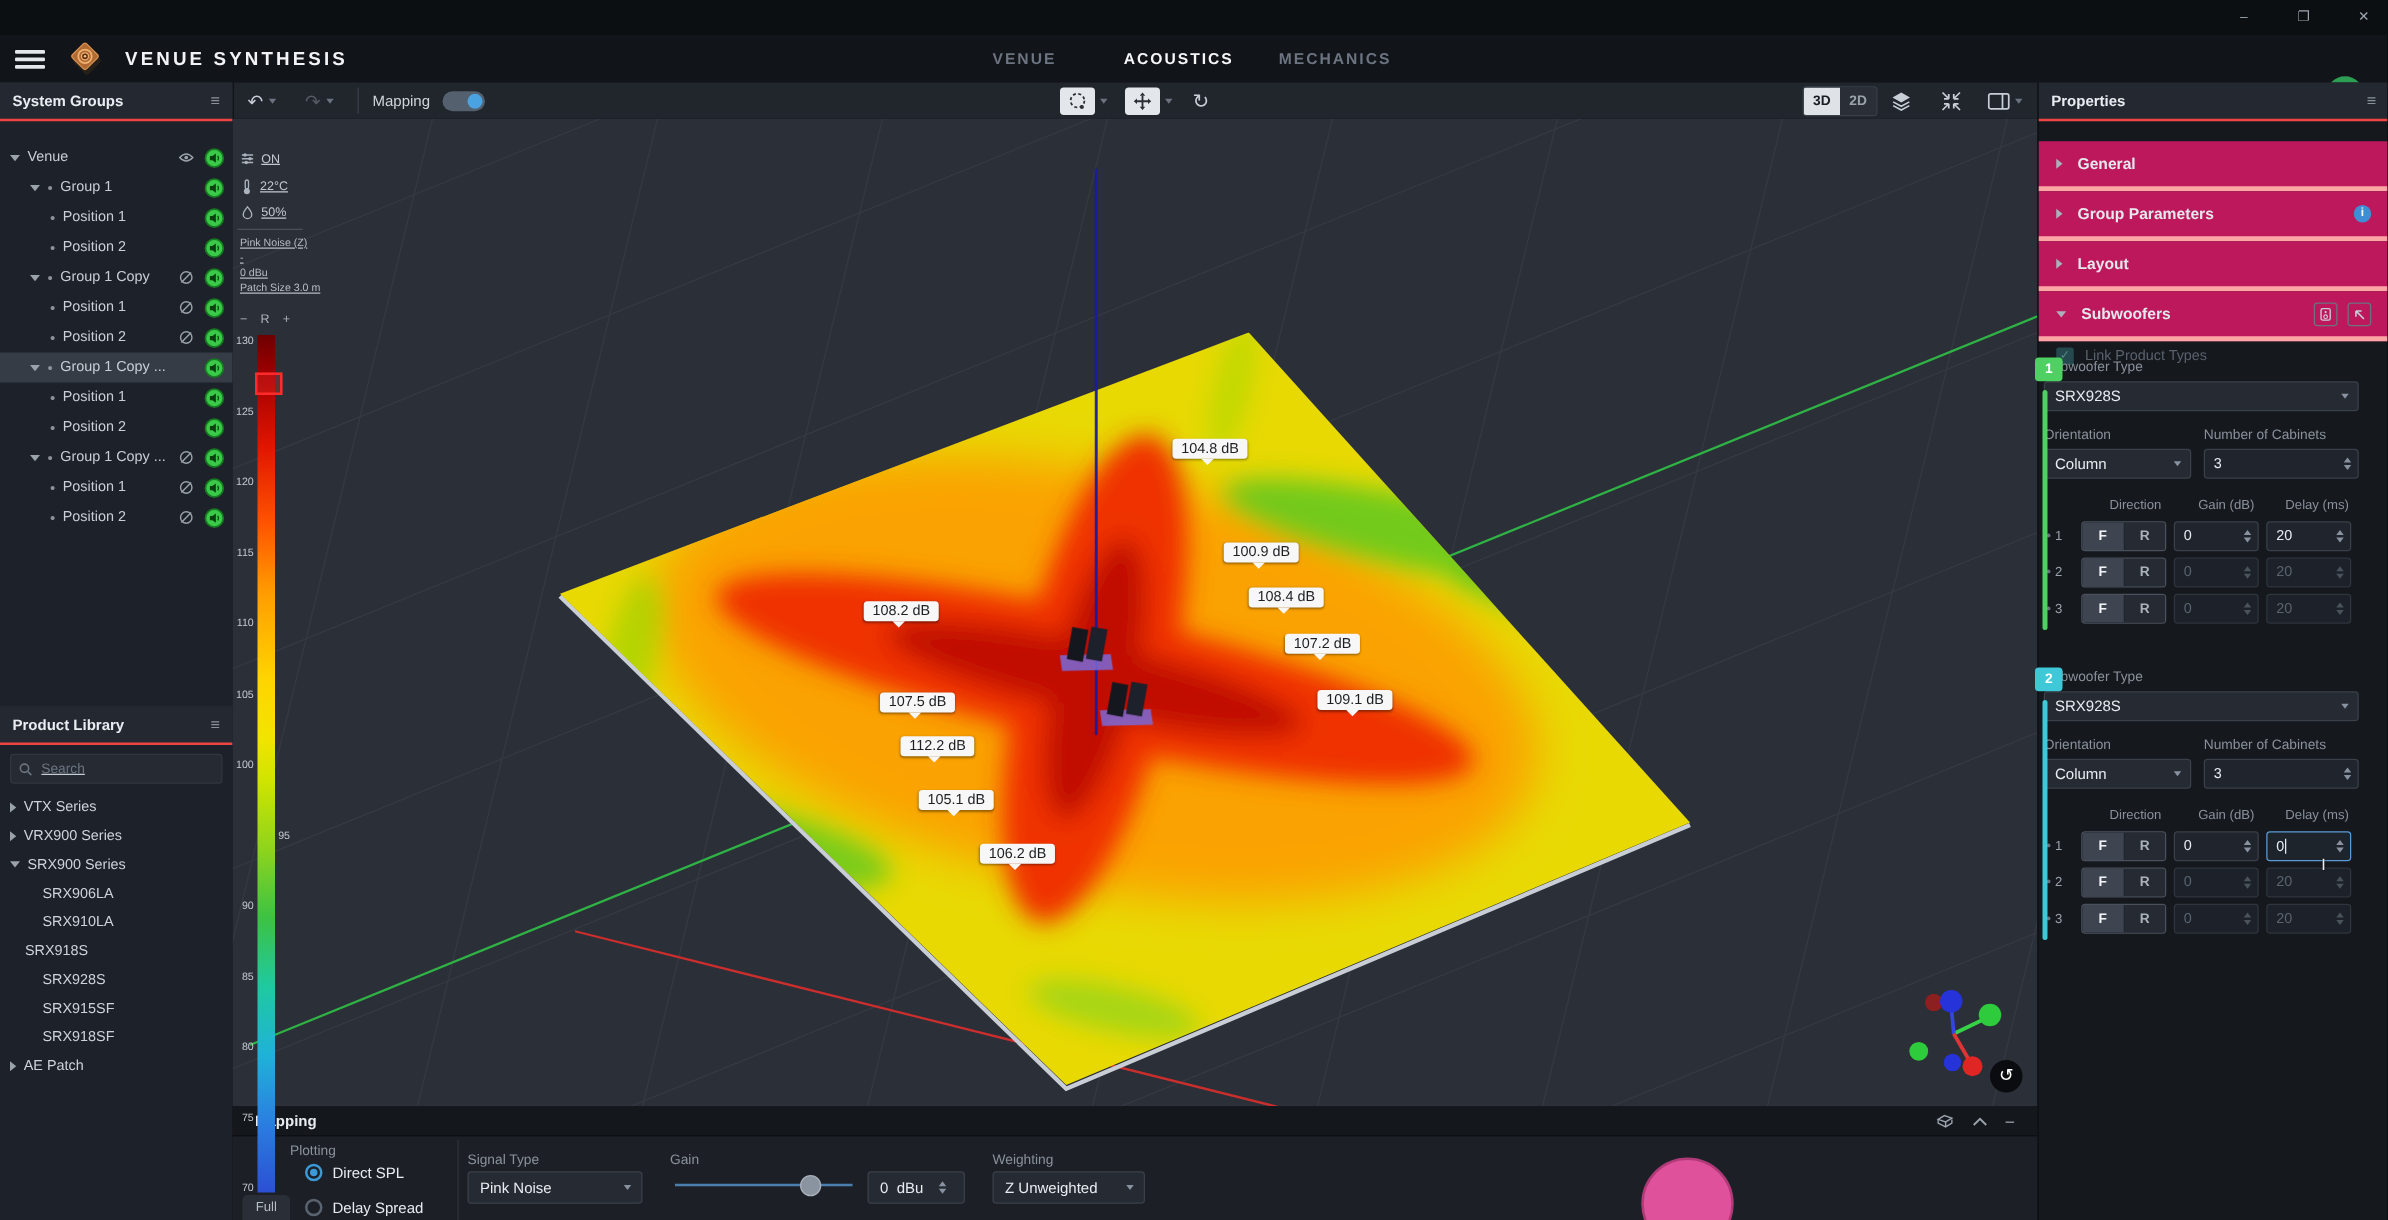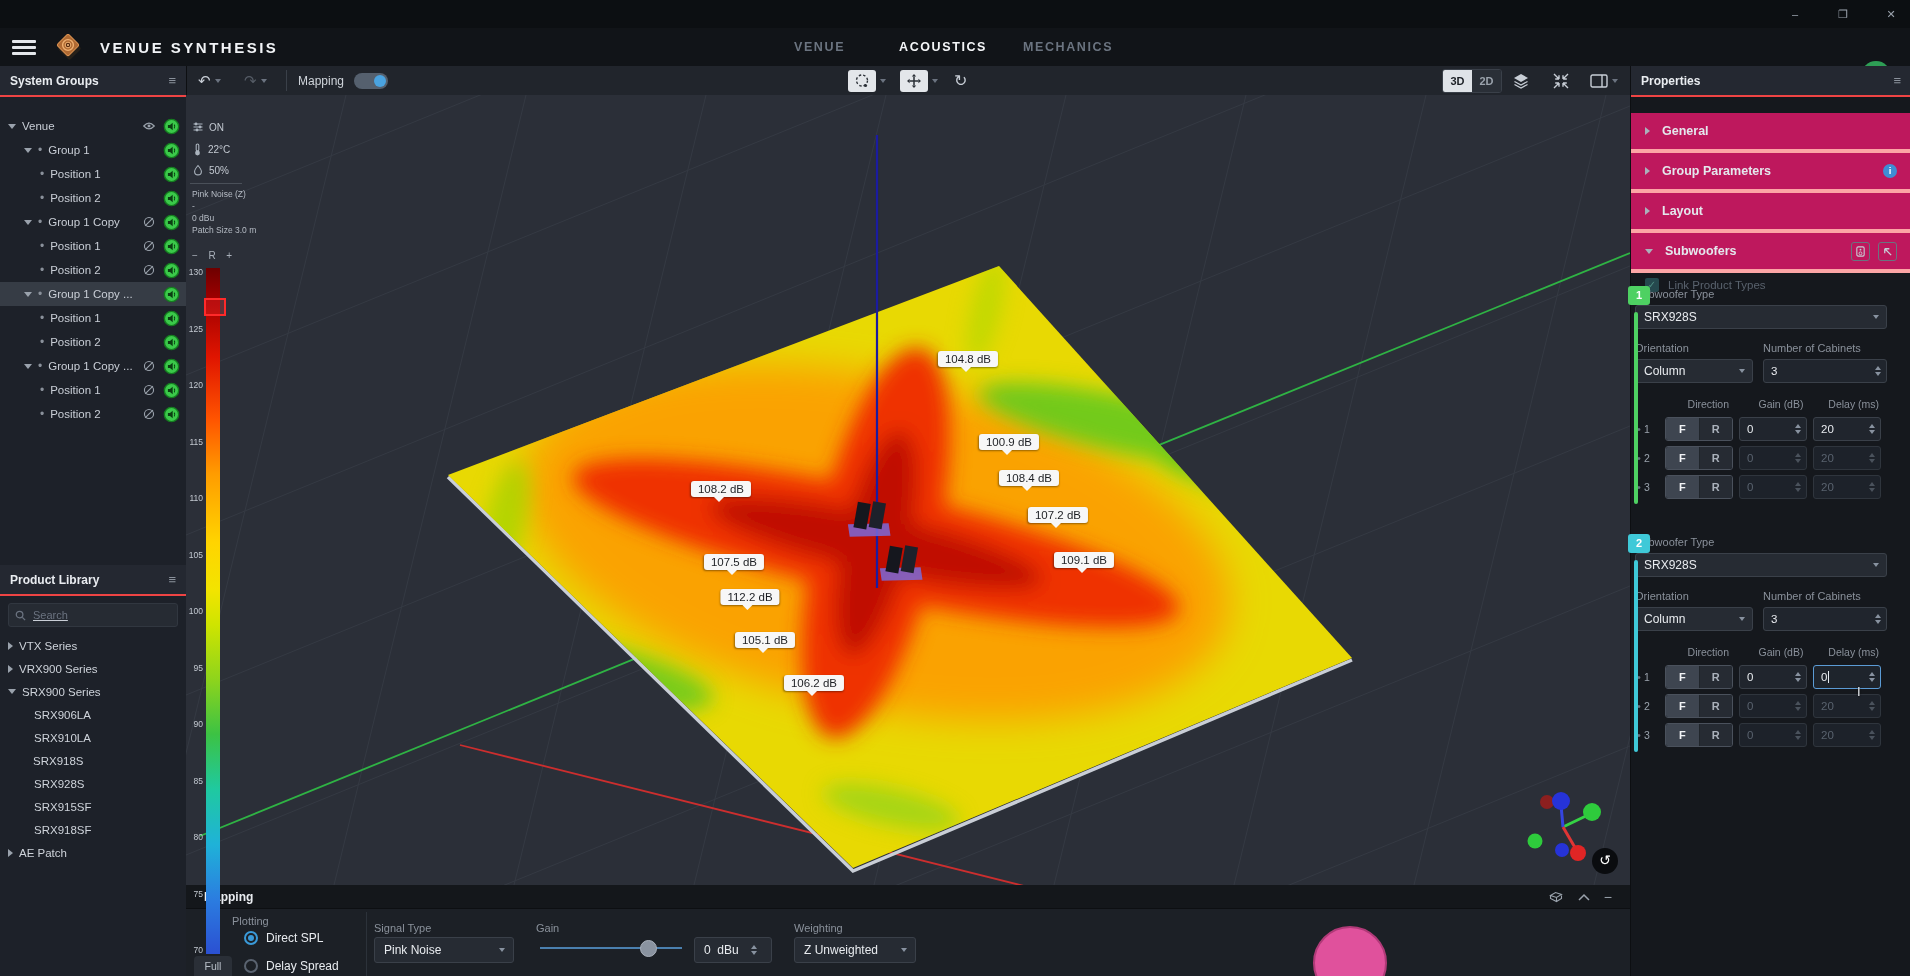--- a/index.html
+++ b/index.html
@@ -46,21 +46,21 @@
   #prodlib{position:absolute;left:0;top:499px;width:186px;}
   #searchbox{margin:7px 8px;height:22px;background:#262b33;border:1px solid #313740;border-radius:3px;display:flex;align-items:center;padding:0 6px;}
   #searchbox input{background:transparent;border:none;outline:none;color:#c9ced6;font-size:11px;width:130px;font-family:"Liberation Sans",sans-serif;text-decoration:underline;}
   #searchbox input::placeholder{color:#6b7380;}
   .lrow{height:23px;display:flex;align-items:center;font-size:11.5px;color:#ced3da;cursor:pointer;}
   .larr{width:0;height:0;margin-right:6px;}
   .larr.c{border-top:4px solid transparent;border-bottom:4px solid transparent;border-left:5px solid #9aa2ac;}
   .larr.e{border-left:4px solid transparent;border-right:4px solid transparent;border-top:5px solid #9aa2ac;}
   
   #viewport{position:absolute;left:186px;top:95px;width:1444px;height:790px;background:#2b2f38;overflow:hidden;}
-  .env{position:absolute;display:flex;align-items:center;gap:5px;color:#c3c9d1;font-size:10px;}
+  .env{position:absolute;display:flex;align-items:center;gap:5px;color:#c3c9d1;font-size:10px;text-decoration:underline;}
   .env.small{font-size:8.5px;color:#b6bcc5;}
   .envsep{position:absolute;left:4px;width:52px;height:1px;background:#4a5059;}
   .spl{position:absolute;transform:translate(-50%,-50%);background:#f7f7f7;color:#1d1f23;font-size:11.5px;padding:2px 7px;border-radius:3px;white-space:nowrap;box-shadow:0 1px 2px rgba(0,0,0,.4);}
   .spl::after{content:"";position:absolute;left:38%;bottom:-5px;border-left:5px solid transparent;border-right:5px solid transparent;border-top:5px solid #f7f7f7;}
   #resetview{position:absolute;left:1406px;top:753px;width:26px;height:26px;border-radius:50%;background:#0a0c0f;color:#fff;font-size:14px;text-align:center;line-height:25px;cursor:pointer;}
   
   #legend{position:absolute;left:186px;top:250px;width:50px;height:726px;z-index:40;font-size:8.5px;}
   #legend .ctr{position:absolute;top:0;left:6px;width:40px;display:flex;justify-content:space-between;color:#aab1bb;font-size:10px;}
   #lbar{position:absolute;left:20px;top:18px;width:14px;height:686px;
     background:linear-gradient(to bottom,#6e0000 0%,#a30000 5%,#e01500 13%,#ff5400 22%,#ff9c00 30%,#ffd400 40%,#f2e400 47%,#cfe400 52%,#8ed41c 60%,#3cc244 68%,#1fc9a0 76%,#1fb2d8 84%,#2b7de0 92%,#2b50d2 100%);}
@@ -408,21 +408,21 @@
           <div class="lrow" style="padding-left: 8px;">
             <span class="larr e"></span>
             <span>SRX900 Series</span>
           </div>
           <div class="lrow" style="padding-left: 34px;">
             <span>SRX906LA</span>
           </div>
           <div class="lrow" style="padding-left: 34px;">
             <span>SRX910LA</span>
           </div>
-          <div class="lrow" style="padding-left: 33px;">
+          <div class="lrow" style="padding-left: 20px;">
             <span>SRX918S</span>
           </div>
           <div class="lrow" style="padding-left: 34px;">
             <span>SRX928S</span>
           </div>
           <div class="lrow" style="padding-left: 34px;">
             <span>SRX915SF</span>
           </div>
           <div class="lrow" style="padding-left: 34px;">
             <span>SRX918SF</span>
@@ -575,21 +575,21 @@
   <div id="lbar"></div>
   <div id="lmark"></div>
   <div id="lticks">
         <span class="ltick" style="top: 22px;">130</span>
         <span class="ltick" style="top: 78.5px;">125</span>
         <span class="ltick" style="top: 135px;">120</span>
         <span class="ltick" style="top: 191.5px;">115</span>
         <span class="ltick" style="top: 248px;">110</span>
         <span class="ltick" style="top: 304.5px;">105</span>
         <span class="ltick" style="top: 361px;">100</span>
-        <span class="ltick" style="top: 417.5px;">95</span>
+        <span class="ltick" style="top: 417.5px; padding-left: 29px;">95</span>
         <span class="ltick" style="top: 474px;">90</span>
         <span class="ltick" style="top: 530.5px;">85</span>
         <span class="ltick" style="top: 587px;">80</span>
         <span class="ltick" style="top: 643.5px;">75</span>
         <span class="ltick" style="top: 700px;">70</span>
       </div>
   <div id="lfull">Full</div>
 </div>
 
 <div id="mapping">

